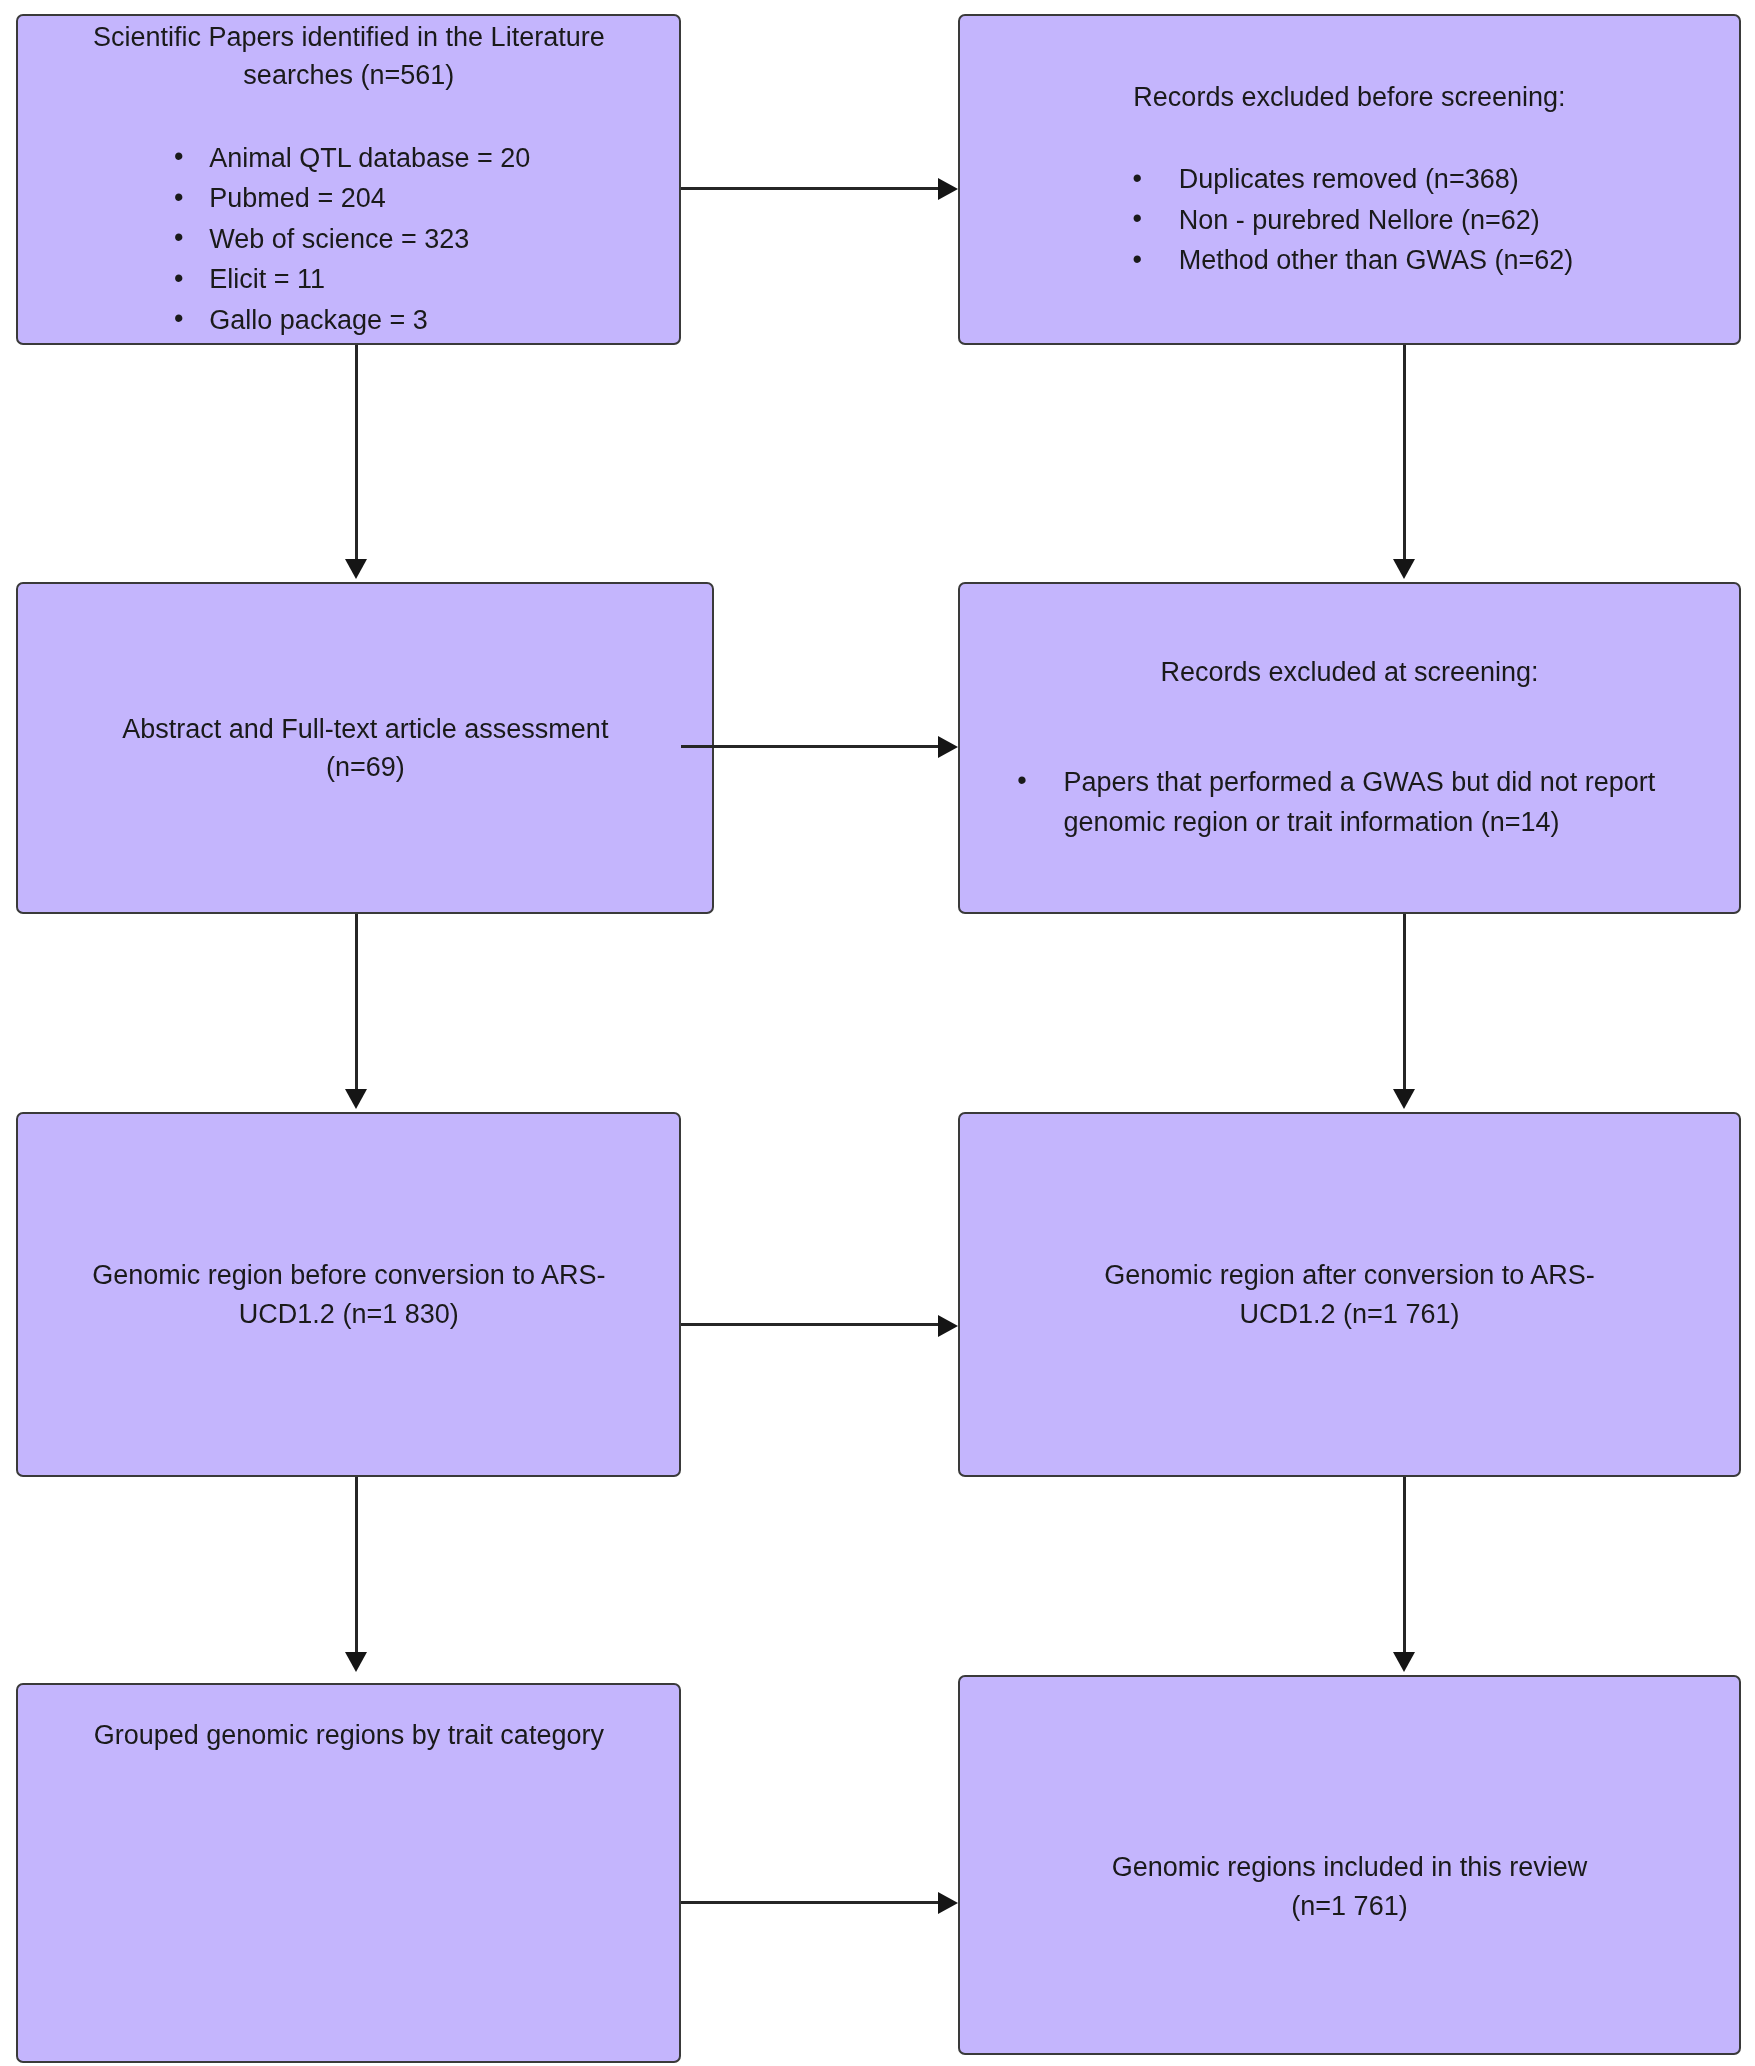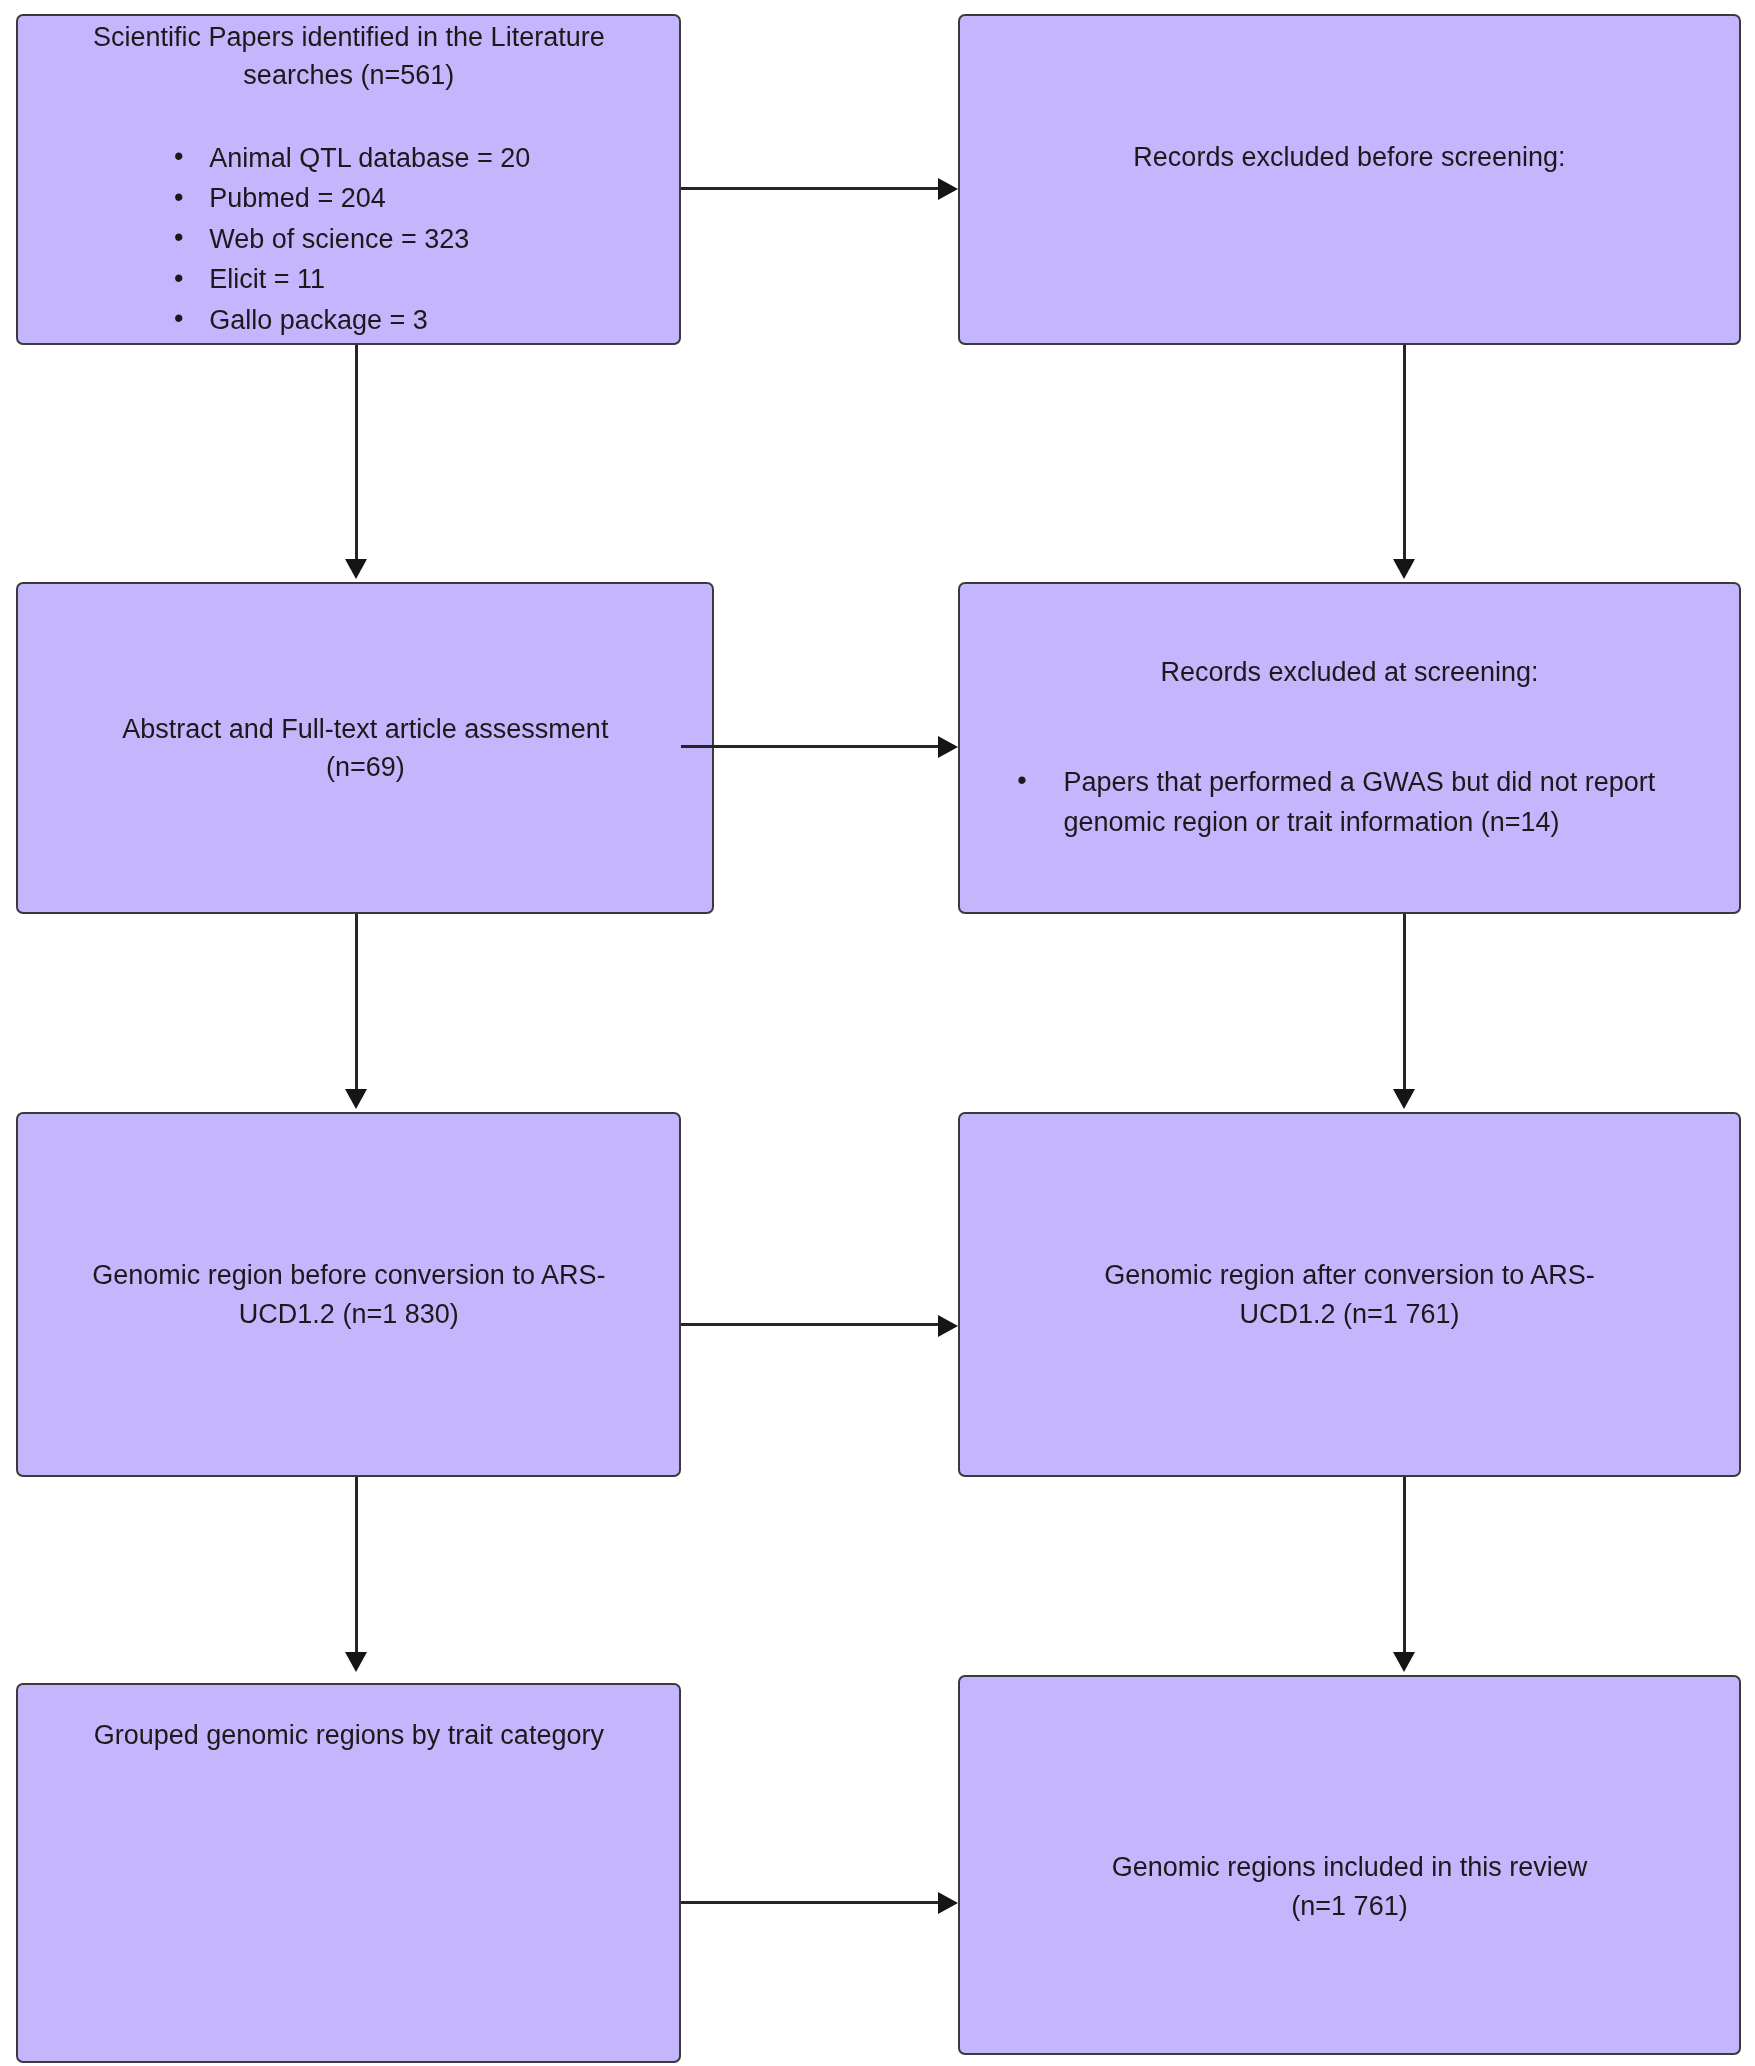--- a/index.html
+++ b/index.html
@@ -149,20 +149,27 @@
         <li class="list-indent-a">Web of science = 323</li>
         <li class="list-indent-a">Elicit = 11</li>
         <li class="list-indent-a">Gallo package = 3</li>
       </ul>
     </div>
   </div>
 
   <div class="node" id="box-excl-before">
     <div class="title">Records excluded before screening:</div>
     <div class="gap-lg"></div>
+    <div class="list-wrap">
+      <ul>
+        <li class="list-indent-b">Duplicates removed (n=368)</li>
+        <li class="list-indent-b">Non - purebred Nellore (n=62)</li>
+        <li class="list-indent-b">Method other than GWAS (n=62)</li>
+      </ul>
+    </div>
   </div>
 
   <div class="node" id="box-assessment">
     <div class="title">Abstract and Full-text article assessment
 (n=69)</div>
   </div>
 
   <div class="node" id="box-excl-screen">
     <div class="title">Records excluded at screening:</div>
     <div class="gap-md"></div>

